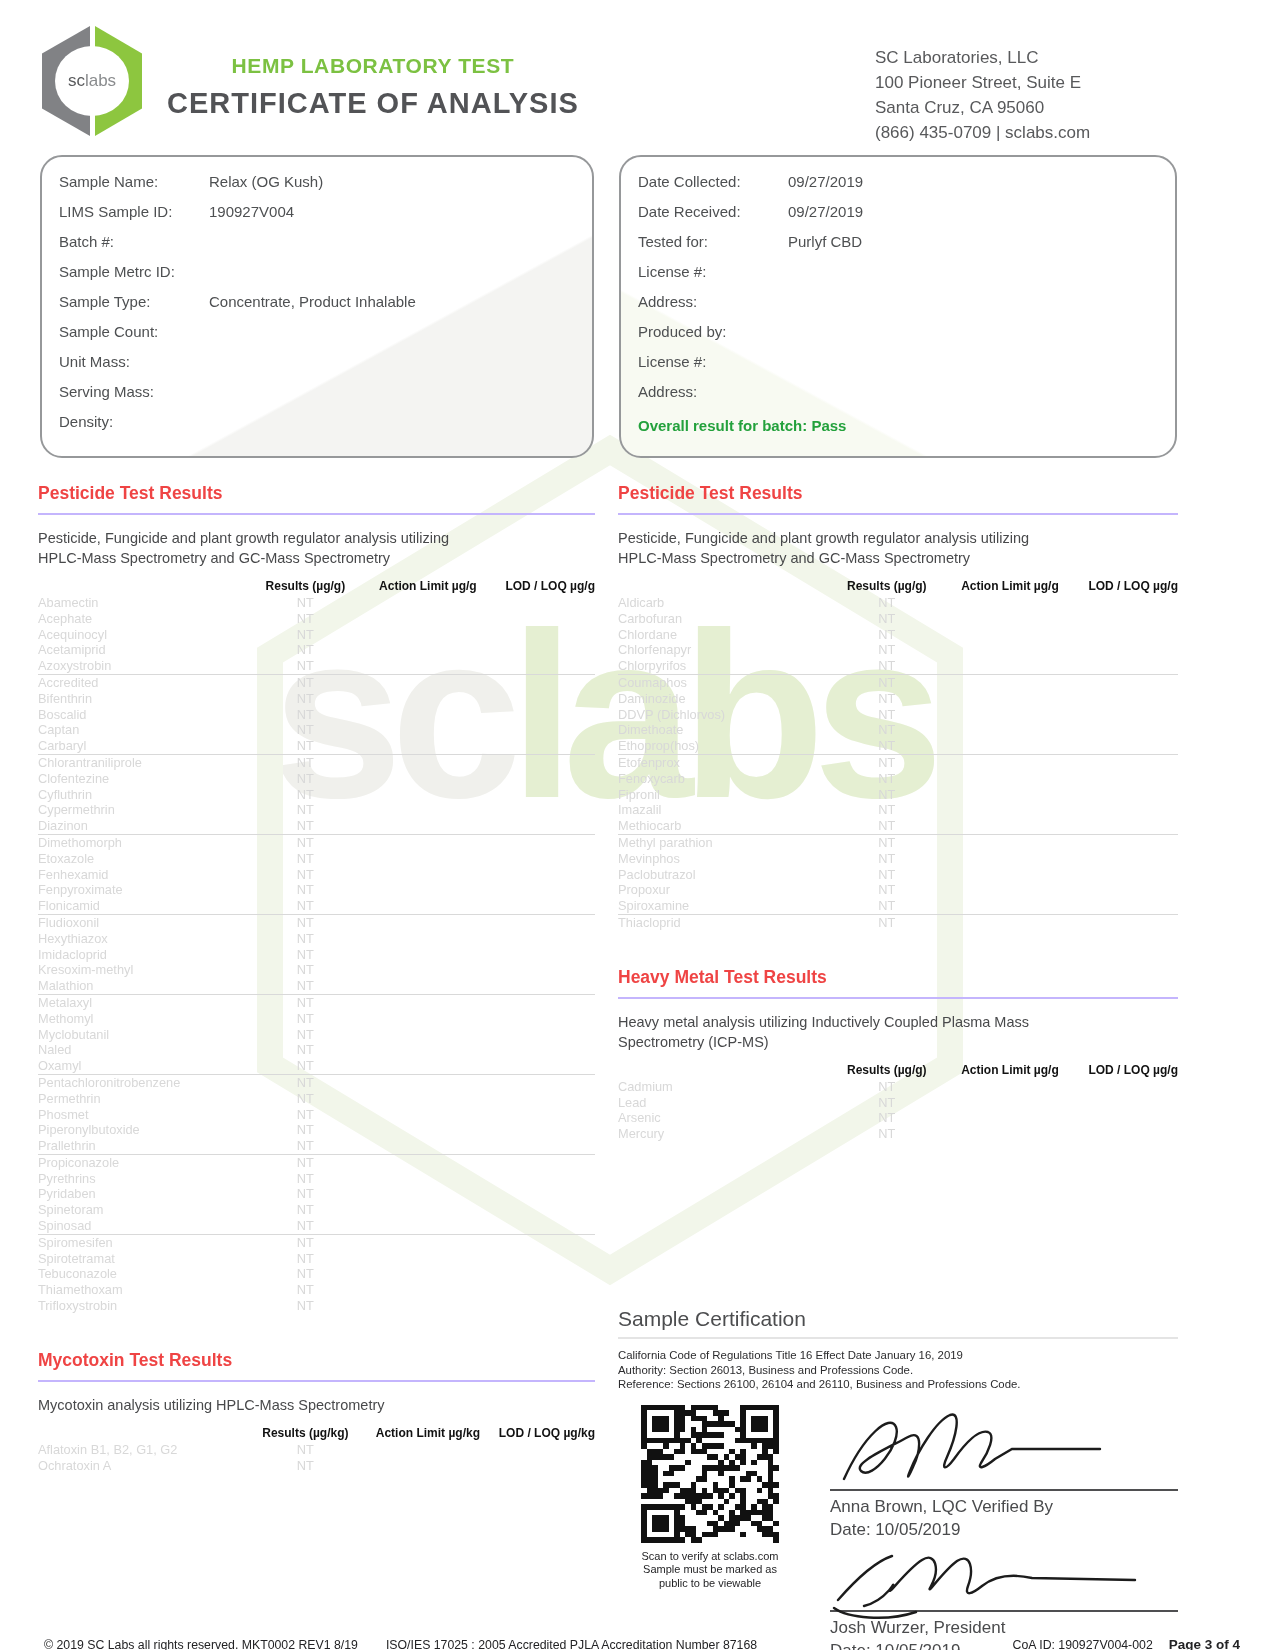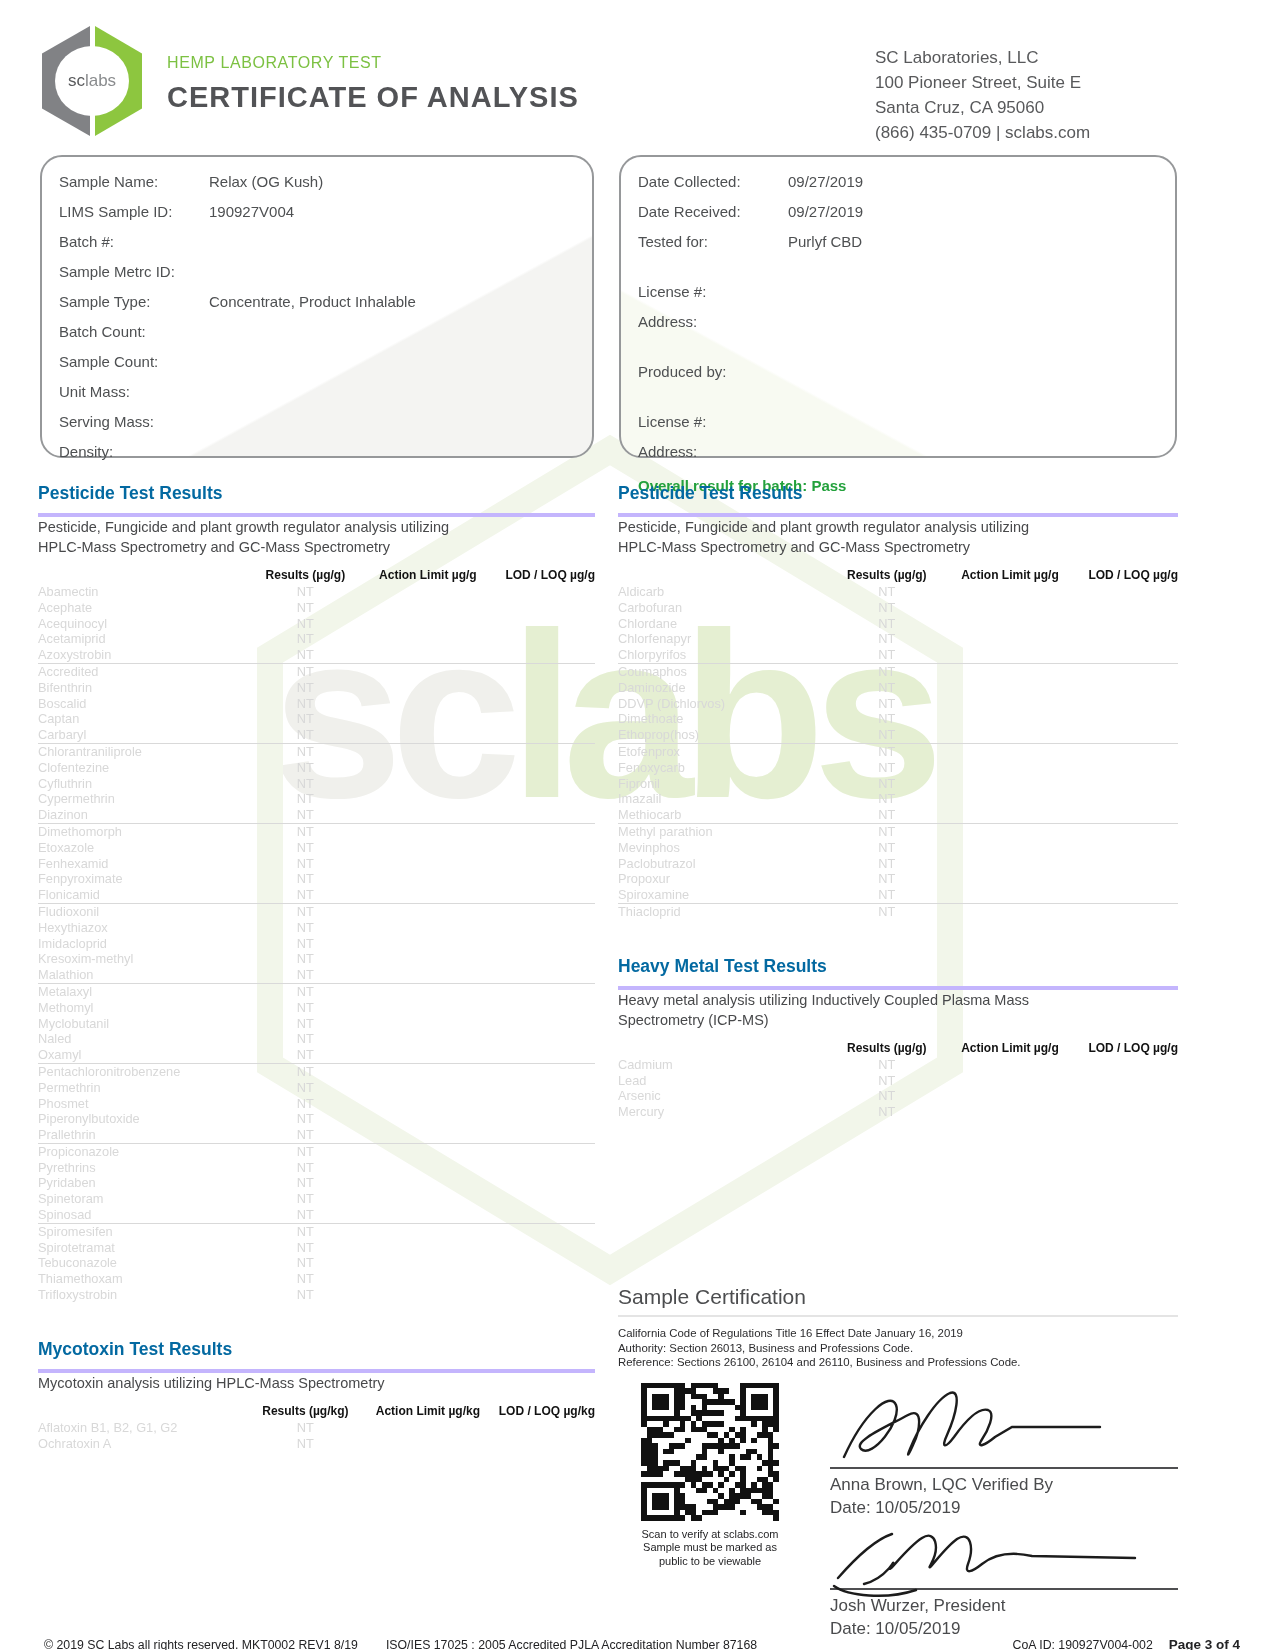--- a/index.html
+++ b/index.html
@@ -19,39 +19,39 @@
 
   
   .logo{position:absolute;left:42px;top:26px;width:100px;height:110px;z-index:2;}
   .hex-l{position:absolute;inset:0;background:#818285;clip-path:polygon(48% 0,48% 100%,0 75%,0 25%);}
   .hex-r{position:absolute;inset:0;background:#8dc63f;clip-path:polygon(53% 0,100% 25%,100% 75%,53% 100%);}
   .logo-circle{position:absolute;left:13%;top:18%;width:74%;height:64%;background:#fff;border-radius:50%;}
   .logo-text{position:absolute;top:50%;left:50%;transform:translate(-50%,-52%);font-size:17px;z-index:3;}
   .logo-text .lt-sc{color:#595a5c;}
   .logo-text .lt-labs{color:#8a8c8e;}
   .title-block{position:absolute;left:167px;top:54px;z-index:2;}
-  .title-sub{font-size:16px;font-weight:normal;color:#7cc142;letter-spacing:.6px;}
+  .title-sub{font-size:21px;font-weight:bold;color:#7cc142;letter-spacing:.6px;text-align:center;}
   .title-main{font-size:29px;font-weight:bold;color:#525356;letter-spacing:1px;margin-top:9px;}
   .lab-block{position:absolute;left:875px;top:45px;font-size:17px;color:#58595b;line-height:25px;z-index:2;}
 
   
   .box{position:absolute;top:155px;height:303px;border:2px solid #96989a;border-radius:22px;
        z-index:1;box-sizing:border-box;padding:10px 0 0 17px;background:transparent;}
   .box-left{left:40px;width:554px;}
   .box-right{left:619px;width:558px;}
   .info-row{line-height:30px;font-size:15px;color:#4e5052;}
   .info-row .lbl{display:inline-block;width:150px;}
-  .info-row.gap{margin-top:20px;text-decoration:underline;}
+  .info-row.gap{margin-top:0;text-decoration:underline;}
   .overall{margin-top:10px;font-size:15px;font-weight:bold;color:#23a13c;}
 
   
   .col-left{position:absolute;left:38px;top:483px;width:557px;z-index:1;}
   .col-right{position:absolute;left:618px;top:483px;width:560px;z-index:1;}
-  .sec-heading{font-size:17.5px;font-weight:bold;color:#0369a1;padding-bottom:9px;
-               border-bottom:4px solid #c4b5fd;}
+  .sec-heading{font-size:17.5px;font-weight:bold;color:#ef4444;padding-bottom:9px;
+               border-bottom:2px solid #c4b5fd;margin-bottom:13px;}
   .sec-desc{font-size:14.5px;color:#48494b;line-height:20px;white-space:pre-line;max-width:500px;}
   .cols-header,.a-row{display:grid;grid-template-columns:38% 20% 24% 18%;}
   .cols-header{font-size:12px;font-weight:bold;color:#121212;margin-top:9px;line-height:18px;}
   .cols-header .c2,.a-row .r{text-align:center;}
   .cols-header .c3{text-align:center;}
   .cols-header .c4{text-align:right;}
   .a-row{font-size:12.8px;color:#d8d8d8;line-height:15.8px;}
   .plist > div:nth-of-type(5n){border-bottom:1px solid #d9d9d9;}
   .plist > div:last-of-type{border-bottom:none;}
   .sec{margin-top:36px;}
@@ -126,23 +126,20 @@
         </div>
 
         <div class="info-row">
           <span class="lbl">Sample Metrc ID:</span><span class="val"></span>
         </div>
 
         <div class="info-row">
           <span class="lbl">Sample Type:</span><span class="val">Concentrate, Product Inhalable</span>
         </div>
 
-        <div class="info-row">
-          <span class="lbl">Batch Count:</span><span class="val"></span>
-        </div>
 
         <div class="info-row">
           <span class="lbl">Sample Count:</span><span class="val"></span>
         </div>
 
         <div class="info-row">
           <span class="lbl">Unit Mass:</span><span class="val"></span>
         </div>
 
         <div class="info-row">

